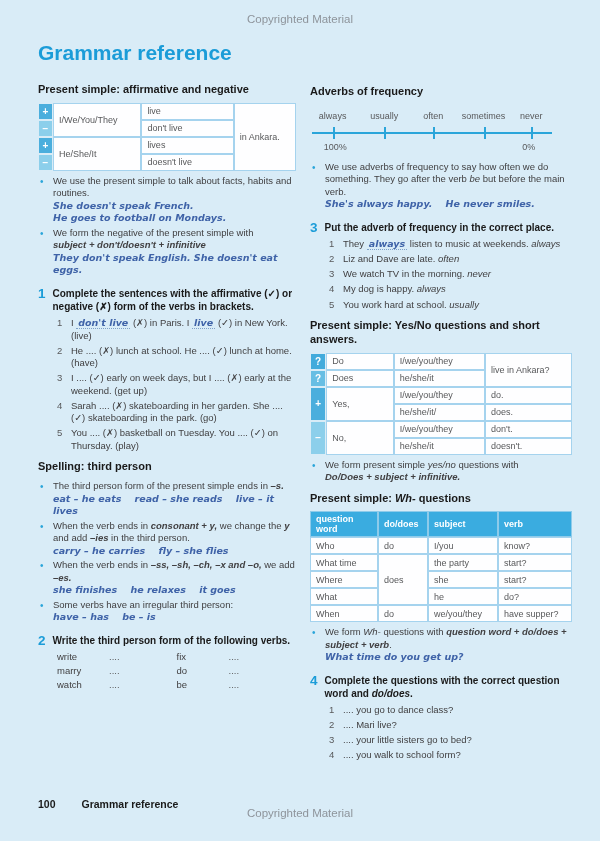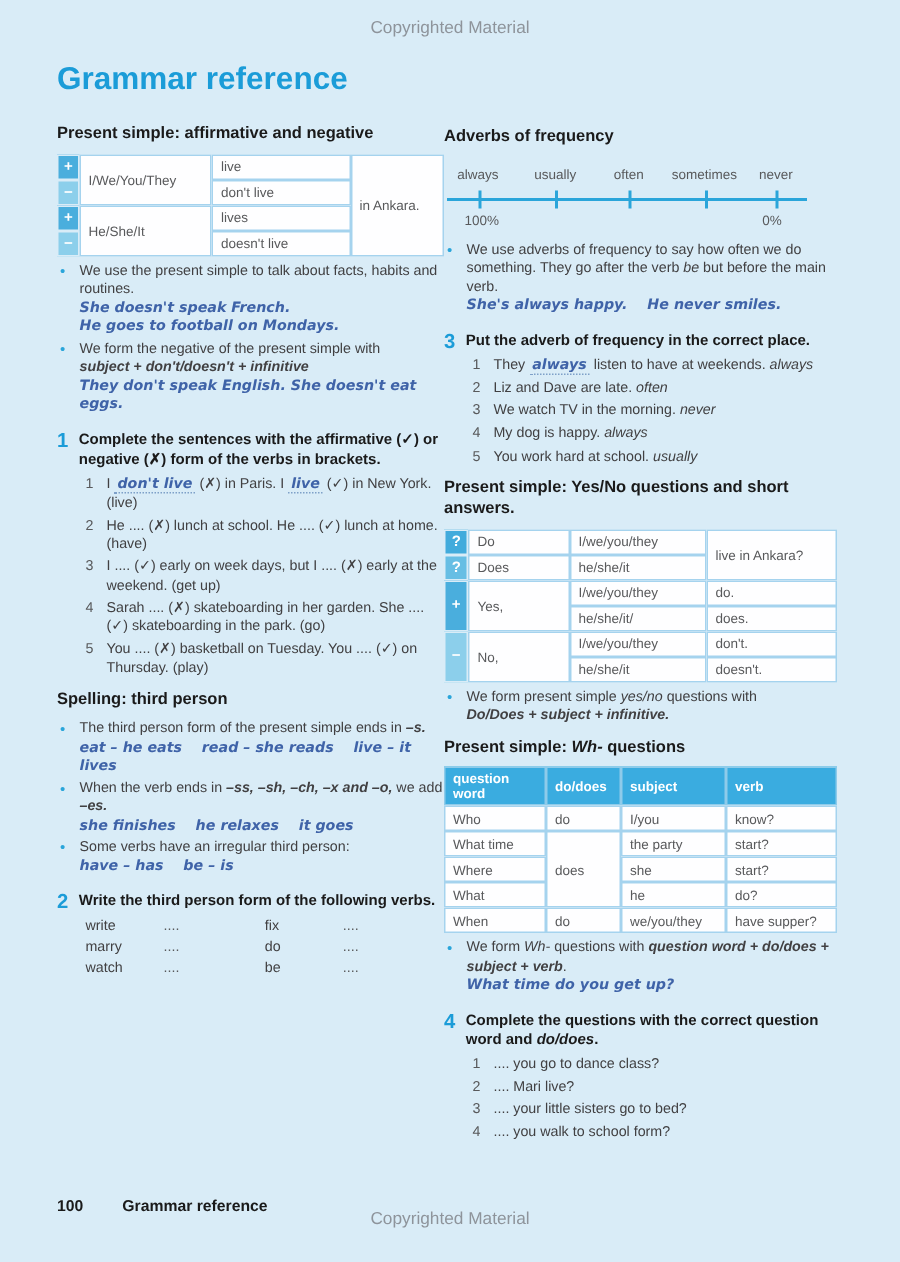--- a/index.html
+++ b/index.html
@@ -12,21 +12,21 @@
   }
   .page { position:relative; width:600px; height:841px; background:#d9ecf7; overflow:hidden; }
 
   .copyright { text-align:center; color:#8e949b; font-size:11.5px; }
   .copyright.top { padding-top:13px; }
   .copyright.bottom { position:absolute; bottom:22px; left:0; right:0; }
 
   .page-title { color:#1b9cd8; font-size:21px; font-weight:bold; margin:16px 0 10px 38px; }
   .unit-title { color:#1b9cd8; font-size:15px; font-weight:bold; margin:0 0 6px 38px; }
 
-  .content { display:flex; padding:0 28px 0 38px; }
+  .content { display:flex; padding:0 28px 0 38px; gap:14px; }
   .col { flex:1; min-width:0; }
   .col-left { width:258px; flex:none; }
   .col-right { width:262px; flex:none; }
 
   h3.sec { font-size:11px; color:#1a1a1a; font-weight:bold; margin:8px 0 6px; line-height:1.25; }
   .em-i { font-style:italic; }
 
   
   table { border-collapse:separate; border-spacing:0; width:100%; font-size:9px; color:#58595b; }
   td, th { border:1px solid #a5d3ee; background:#fefeff; padding:2px 5px; height:17px; vertical-align:middle; }
@@ -151,20 +151,24 @@
             <span class="itext">You .... (✗) basketball on Tuesday. You .... (✓) on Thursday. (play)</span>
           </div>
         </div>
       </div>
 
       <h3 class="sec">Spelling: third person</h3>
       <ul class="bullets">
         <li>
           <span>The third person form of the present simple ends in </span><span class="formula">–s.</span>
           <span class="ex">eat – he eats    read – she reads    live – it lives</span>
+        </li>
+        <li>
+          <span>When the verb ends in </span><span class="formula">consonant + y,</span><span> we change the </span><span class="formula">y</span><span> and add </span><span class="formula">–ies</span><span> in the third person.</span>
+          <span class="ex">carry – he carries    fly – she flies</span>
         </li>
         <li>
           <span>When the verb ends in </span><span class="formula">–ss, –sh, –ch, –x and –o,</span><span> we add </span><span class="formula">–es.</span>
           <span class="ex">she finishes    he relaxes    it goes</span>
         </li>
         <li>
           <span>Some verbs have an irregular third person:</span>
           <span class="ex">have – has    be – is</span>
         </li>
       </ul>
@@ -236,21 +240,21 @@
       </ul>
 
       <div class="exercise">
         <div class="ex-head">
           <span class="ex-num">3</span>
           <span class="ex-title">Put the adverb of frequency in the correct place.</span>
         </div>
         <div class="items">
           <div class="item">
             <span class="inum">1</span>
-            <span class="itext"><span>They </span><span class="answer">always</span><span> listen to have at weekends. </span><span class="hint">always</span></span>
+            <span class="itext"><span>They </span><span class="answer">always</span><span> listen to music at weekends. </span><span class="hint">always</span></span>
           </div>
           <div class="item">
             <span class="inum">2</span>
             <span class="itext"><span>Liz and Dave are late. </span><span class="hint">often</span></span>
           </div>
           <div class="item">
             <span class="inum">3</span>
             <span class="itext"><span>We watch TV in the morning. </span><span class="hint">never</span></span>
           </div>
           <div class="item">

